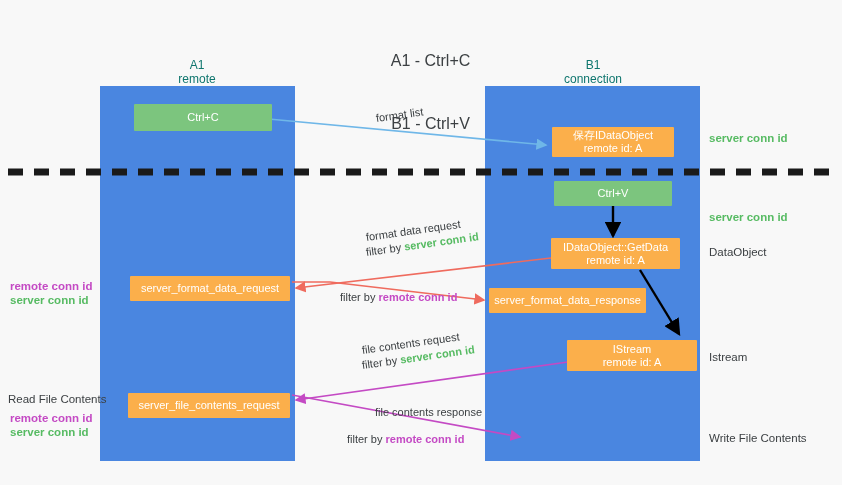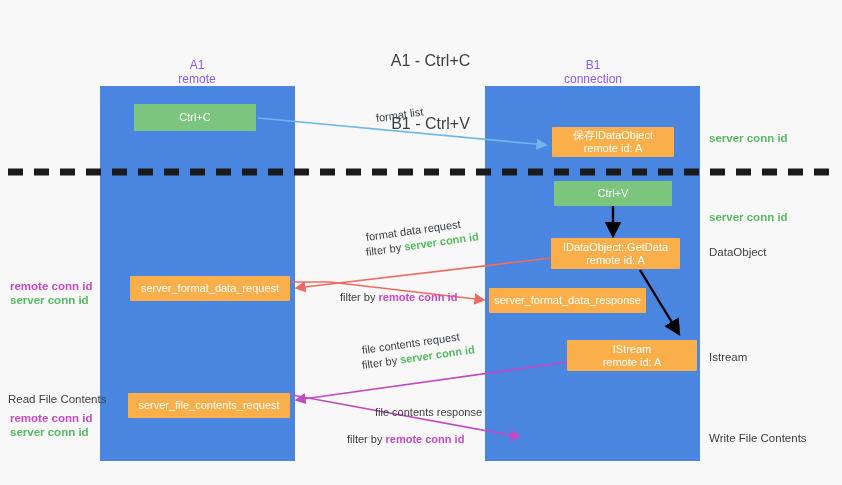--- a/index.html
+++ b/index.html
@@ -30,21 +30,21 @@
     color: #3c4043;
     white-space: pre;
     padding-left: 19px;
   }
 
   
   .col-head {
     text-align: center;
     font-size: 12px;
     line-height: 14px;
-    color: #8b5cf6;
+    color: #0f766e;
     width: 200px;
   }
   .col-head .l1 { display: block; }
   .col-head .l2 { display: block; }
 
   
   .lane {
     background: #4a86e0;
     top: 86px;
     height: 375px;
@@ -148,21 +148,21 @@
 
     <line x1="551" y1="258" x2="296" y2="288" stroke="#ef6b5e" stroke-width="1.6" marker-end="url(#ar-red)"></line>
 
     <path d="M292,282 L330,282 L484,300" fill="none" stroke="#ef6b5e" stroke-width="1.6" marker-end="url(#ar-red)"></path>
 
     <line x1="568" y1="362" x2="296" y2="400" stroke="#c44ac4" stroke-width="1.6" marker-end="url(#ar-mag)"></line>
 
     <line x1="292" y1="395" x2="520" y2="437" stroke="#c44ac4" stroke-width="1.6" marker-end="url(#ar-mag)"></line>
   </svg>
 
-  <div class="abs box green" style="left:134px; top:104px; width:122px; height:27px;">
+  <div class="abs box green" style="left:134px; top:104px; width:138px; height:27px;">
     <span class="l1">Ctrl+C</span>
   </div>
 
   <div class="abs box orange" style="left:130px; top:276px; width:160px; height:25px;">
     <span class="l1">server_format_data_request</span>
   </div>
 
   <div class="abs box orange" style="left:128px; top:393px; width:162px; height:25px;">
     <span class="l1">server_file_contents_request</span>
   </div>

